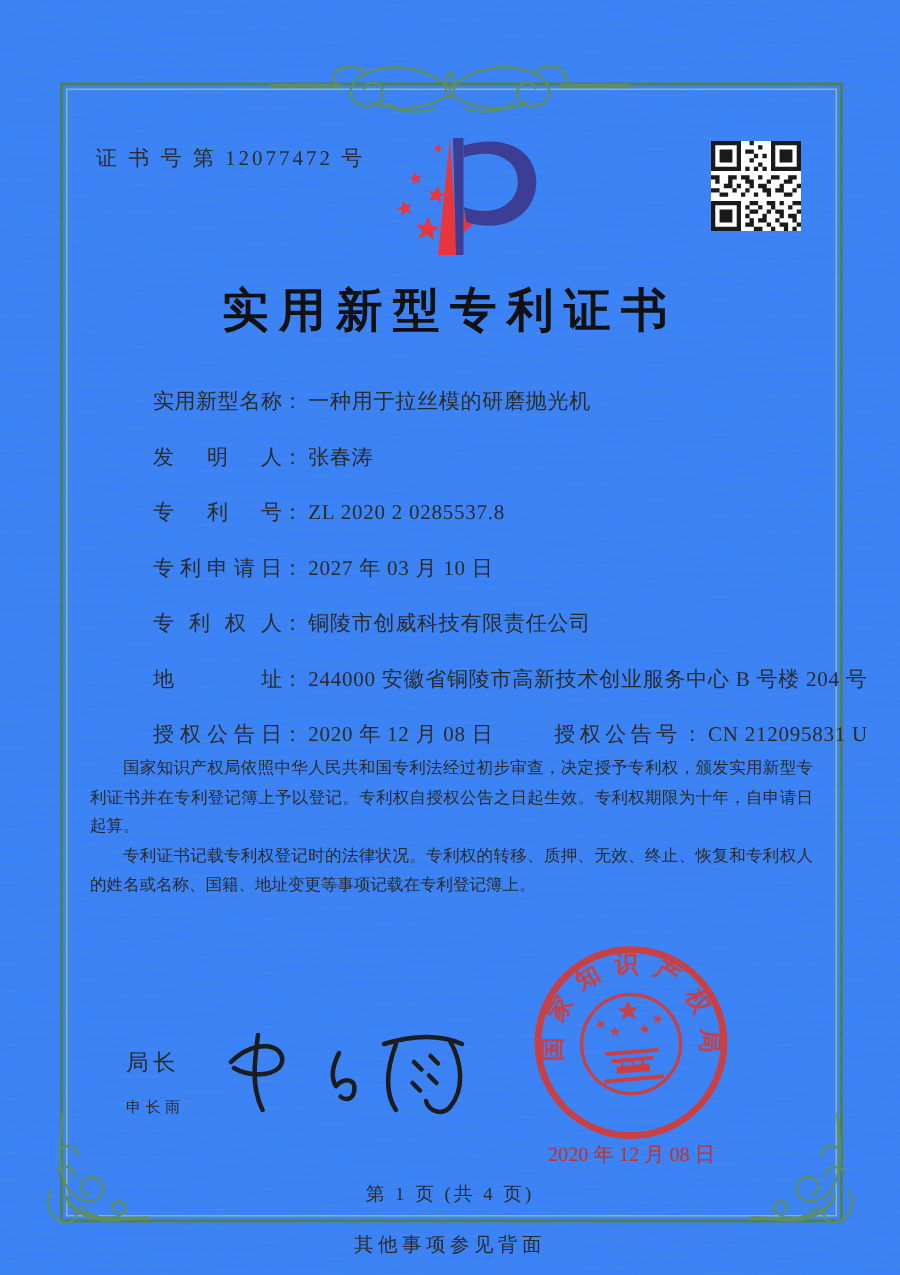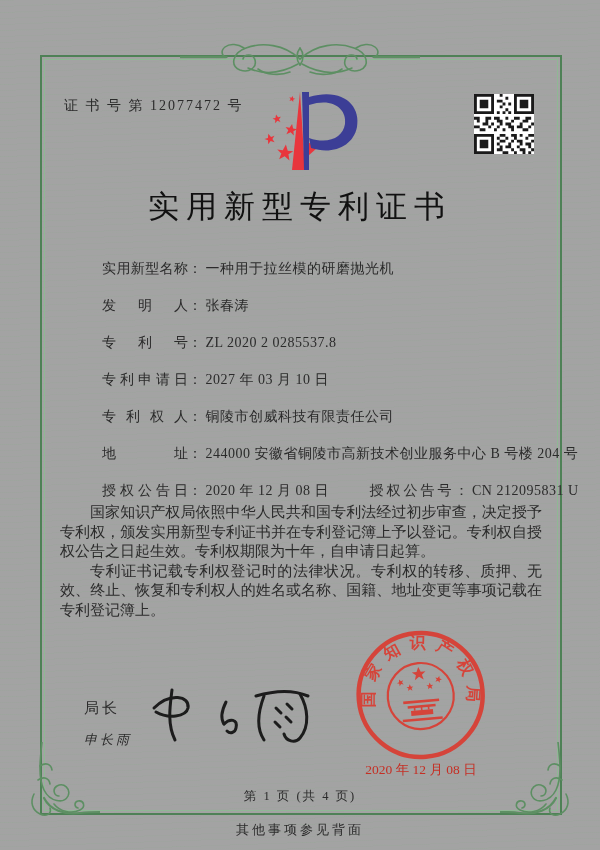--- a/index.html
+++ b/index.html
@@ -1,41 +1,41 @@
 <!DOCTYPE html>
 <html><head>
 <meta charset="utf-8">
 <style>
   html,body{margin:0;padding:0;background:#e9e9e9;}
-  .page{position:relative;width:600px;height:850px;margin:0 auto;background:#a3a3a3;
+  .page{position:relative;width:600px;height:850px;margin:0 auto;background:#3b82f6;
         font-family:"Liberation Serif","DejaVu Serif",serif;color:#2b2b2b;overflow:hidden;}
   .page::before{content:"";position:absolute;inset:0;pointer-events:none;
         background:repeating-linear-gradient(178deg, rgba(120,170,120,0.075) 0 1px, transparent 1px 6px),
                    repeating-linear-gradient(2deg, rgba(140,185,140,0.05) 0 1px, transparent 1px 9px);}
   .frame{position:absolute;left:40px;top:55px;width:518px;height:756px;
          border:2px solid #4e8156;}
   .frame-inner{position:absolute;inset:2px;border:1px solid #8fb894;}
   .abs{position:absolute;}
   .certno{left:64px;top:97px;font-size:14px;letter-spacing:2px;}
   .logo{left:247px;top:86px;width:120px;height:86px;}
   .qr{left:474px;top:94px;width:60px;height:60px;}
-  .title{left:0;top:186px;width:600px;text-align:center;font-size:31px;font-weight:normal;
+  .title{left:0;top:186px;width:600px;text-align:center;font-size:31px;font-weight:bold;
          letter-spacing:7px;color:#111;}
   .fields{left:74px;top:261px;width:468px;font-size:14px;}
   .frow{height:15px;line-height:15px;margin-bottom:22px;white-space:nowrap;}
   .flabel{display:inline-block;width:86px;text-align:justify;text-align-last:justify;
           vertical-align:top;margin-left:28px;}
   .fcolon{display:inline-block;}
   .fvalue{letter-spacing:0.5px;}
   .grant2{margin-left:37px;}
-  .bodytext{left:60px;top:503px;width:482px;font-size:15px;line-height:19.5px;
+  .bodytext{left:60px;top:503px;width:482px;font-size:11px;line-height:19.5px;
             text-align:justify;}
   .bodytext p{margin:0;text-indent:2em;}
   .sig-title{left:84px;top:699px;font-size:15px;letter-spacing:3px;}
-  .sig-name{left:84px;top:731px;font-size:13px;letter-spacing:3px;font-style:italic;}
+  .sig-name{left:84px;top:731px;font-size:10px;letter-spacing:3px;}
   .sig-script{left:142px;top:684px;width:190px;height:64px;}
   .seal{left:346px;top:624px;width:150px;height:158px;}
   .pageinfo{left:0;top:788px;width:600px;text-align:center;font-size:12.5px;letter-spacing:2px;}
   .backnote{left:0;top:821px;width:600px;text-align:center;font-size:13px;letter-spacing:3px;}
   .ornament-top{left:180px;top:39px;width:240px;height:40px;}
   .corner-bl{left:20px;top:742px;width:80px;height:76px;}
   .corner-br{left:500px;top:742px;width:80px;height:76px;transform:scaleX(-1);}
   svg{display:block;}
 </style>
 </head>

